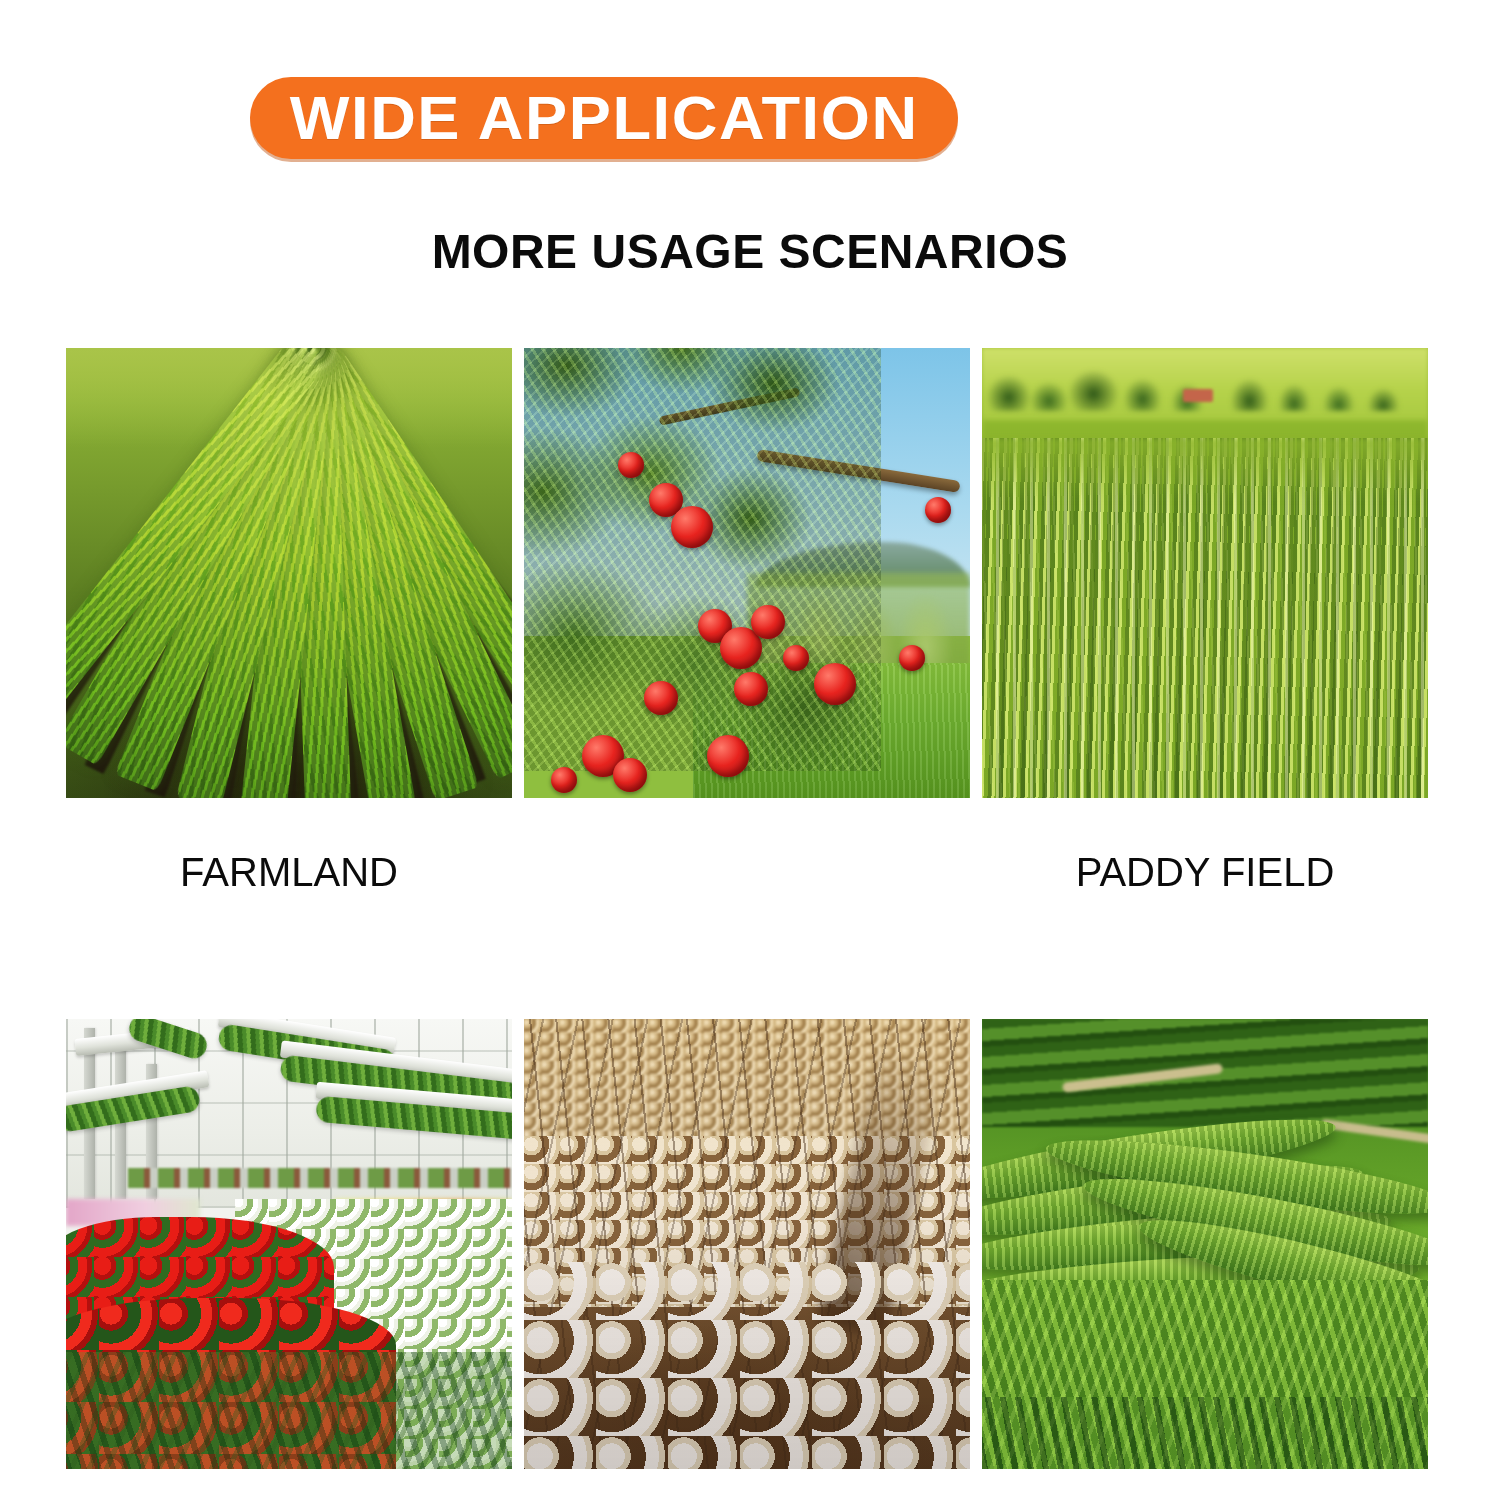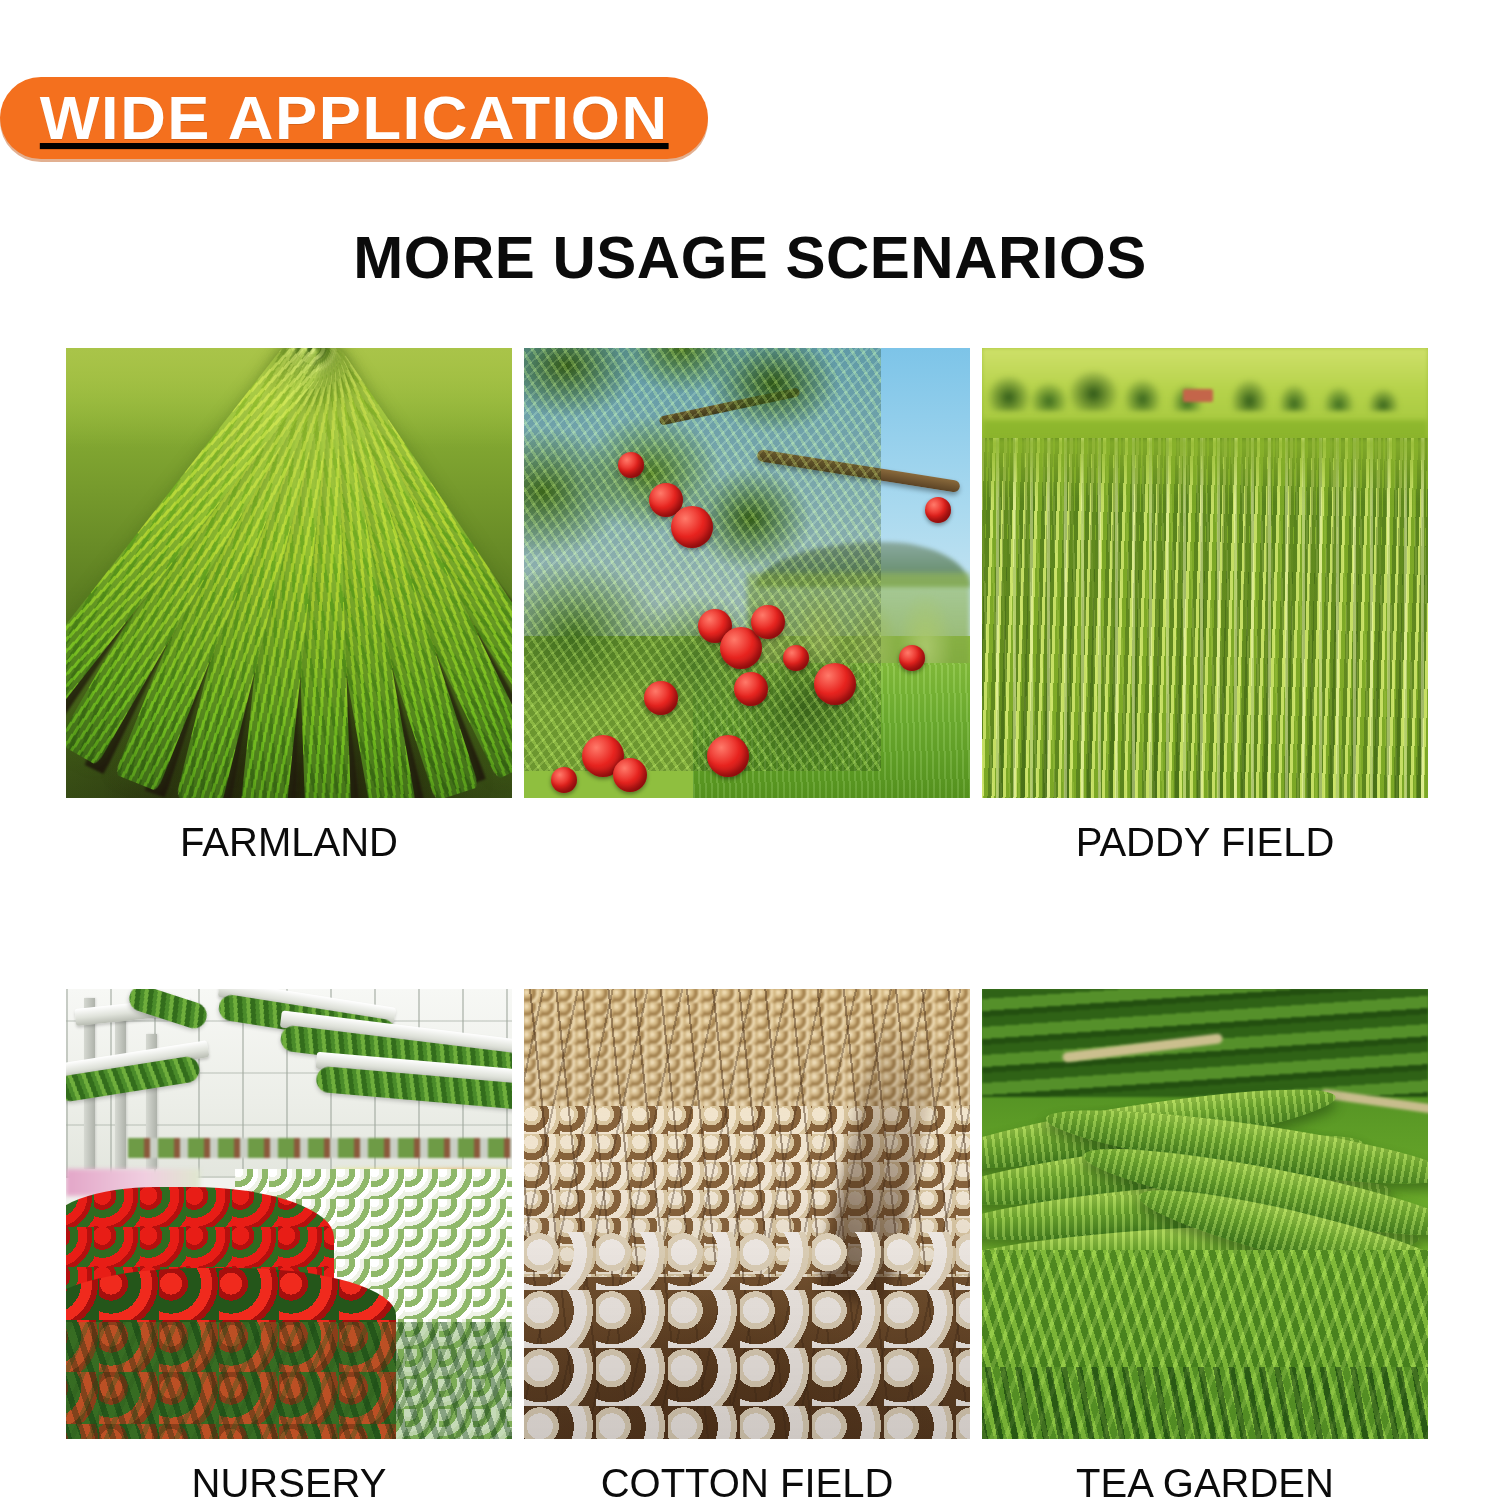--- a/index.html
+++ b/index.html
@@ -7,21 +7,21 @@
     width: 1500px; height: 1500px;
     background: #ffffff;
     font-family: "Liberation Sans", sans-serif;
     overflow: hidden;
   }
   .page { position: relative; width: 1500px; height: 1500px; background: #fff; }
 
   
   .banner-wrap {
     position: absolute; left: 0; top: 77px; width: 1208px;
-    display: flex;  text-decoration: underline;
+    display: flex; justify-content: center;
   }
   .banner-pill {
     height: 82px; padding: 0 46px;
     background: #F4701E;
     border-radius: 42px;
     display: flex; align-items: center; justify-content: center;
     box-shadow: 0 3px 0 rgba(190,80,10,0.45);
   }
   .banner-text {
     color: #FFFFFF;
@@ -31,21 +31,21 @@
     line-height: 1;
     transform: scaleX(1.02);
     white-space: nowrap;
     text-shadow: 0 1px 0 rgba(160,70,10,0.35);
   }
 
   
   .section-heading {
     position: absolute; left: 0; top: 228px; width: 1500px;
     text-align: center;
-    font-size: 60px; font-weight: bold; color: #0b0b0b;
+    font-size: 48px; font-weight: bold; color: #0b0b0b;
     letter-spacing: 0.5px; line-height: 1; white-space: nowrap;
   }
 
   
   .grid {
     position: absolute; left: 66px; top: 348px;
     width: 1362px;
     display: grid;
     grid-template-columns: repeat(3, 446px);
     grid-template-rows: auto auto;
@@ -59,21 +59,21 @@
     position: relative;
     width: 446px; height: 450px;
     overflow: hidden;
     background: #6d8f2a;
   }
   .caption {
     text-align: center;
     font-size: 40px;
     color: #0b0b0b;
     line-height: 1;
-    padding-top: 24px;
+    padding-top: 54px;
     white-space: nowrap;
   }
 
   
   .p-farm { background: linear-gradient(180deg,#9dbb3c 0%, #8db336 10%, #5d7f22 55%, #3b5416 100%); }
   .p-farm .soil {
     position: absolute; inset: 0;
     background:
       radial-gradient(ellipse 60% 40% at 50% 96%, rgba(30,20,10,0.75), rgba(30,20,10,0) 70%),
       radial-gradient(ellipse 90% 55% at 50% 100%, rgba(22,16,8,0.55), rgba(22,16,8,0) 75%);

